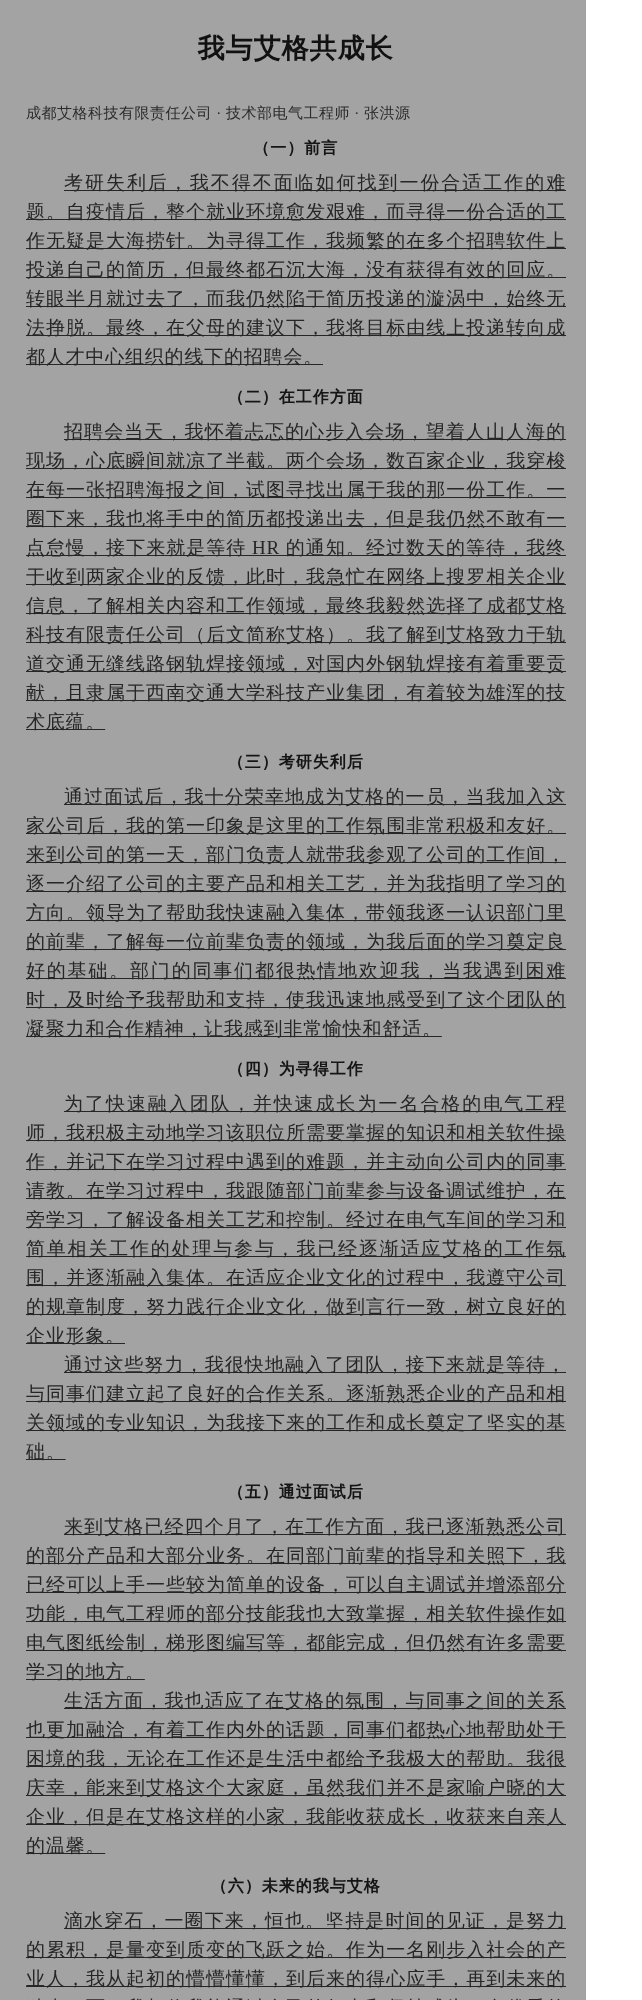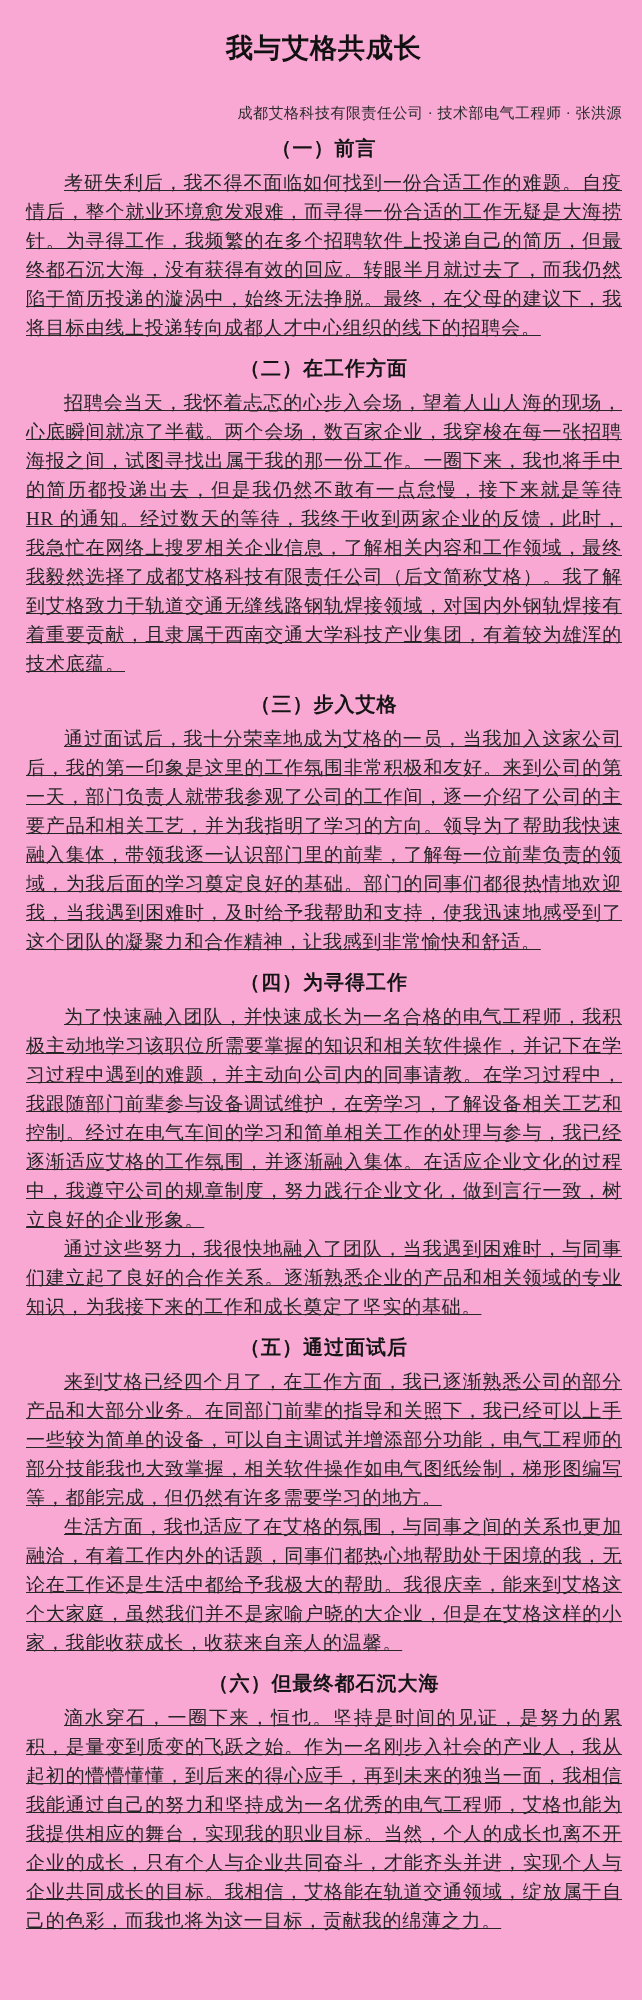--- a/index.html
+++ b/index.html
@@ -2,51 +2,51 @@
 <html><head>
 <meta charset="utf-8">
 <style>
   html, body {
     margin: 0;
     padding: 0;
     background: #ffffff;
   }
   .page {
     position: relative;
-    width: 642px;
+    width: 586px;
     height: 2000px;
     overflow: hidden;
-    background: #f9a8d4;
+    background: #a3a3a3;
     box-sizing: border-box;
     padding: 30px 20px 0 26px;
     color: #1f1f1f;
     font-family: "Liberation Serif", serif;
   }
   .doc-title {
     margin: 0;
     text-align: center;
     font-size: 27px;
     line-height: 36px;
     font-weight: bold;
     letter-spacing: 1px;
     color: #111111;
     font-family: "Liberation Serif", serif;
   }
   .byline {
     margin: 38px 0 0 0;
-    text-align: right;
+    text-align: left;
     font-size: 15px;
     line-height: 18px;
     letter-spacing: 0.5px;
     color: #2b2b2b;
   }
   .section-heading {
     margin: 12px 0 6px 0;
     text-align: center;
-    font-size: 20px;
+    font-size: 16px;
     line-height: 28px;
     font-weight: bold;
     letter-spacing: 1px;
     color: #151515;
     font-family: "Liberation Sans", sans-serif;
   }
   .para {
     margin: 0;
     font-size: 19px;
     line-height: 29px;
@@ -68,34 +68,34 @@
     <h2 class="section-heading">（一）前言</h2>
   <p class="para">考研失利后，我不得不面临如何找到一份合适工作的难题。自疫情后，整个就业环境愈发艰难，而寻得一份合适的工作无疑是大海捞针。为寻得工作，我频繁的在多个招聘软件上投递自己的简历，但最终都石沉大海，没有获得有效的回应。转眼半月就过去了，而我仍然陷于简历投递的漩涡中，始终无法挣脱。最终，在父母的建议下，我将目标由线上投递转向成都人才中心组织的线下的招聘会。</p>
       </section>
 
   <section>
     <h2 class="section-heading">（二）在工作方面</h2>
   <p class="para">招聘会当天，我怀着忐忑的心步入会场，望着人山人海的现场，心底瞬间就凉了半截。两个会场，数百家企业，我穿梭在每一张招聘海报之间，试图寻找出属于我的那一份工作。一圈下来，我也将手中的简历都投递出去，但是我仍然不敢有一点怠慢，接下来就是等待 HR 的通知。经过数天的等待，我终于收到两家企业的反馈，此时，我急忙在网络上搜罗相关企业信息，了解相关内容和工作领域，最终我毅然选择了成都艾格科技有限责任公司（后文简称艾格）。我了解到艾格致力于轨道交通无缝线路钢轨焊接领域，对国内外钢轨焊接有着重要贡献，且隶属于西南交通大学科技产业集团，有着较为雄浑的技术底蕴。</p>
       </section>
 
   <section>
-    <h2 class="section-heading">（三）步入艾格</h2>
+    <h2 class="section-heading">（三）考研失利后</h2>
   <p class="para">通过面试后，我十分荣幸地成为艾格的一员，当我加入这家公司后，我的第一印象是这里的工作氛围非常积极和友好。来到公司的第一天，部门负责人就带我参观了公司的工作间，逐一介绍了公司的主要产品和相关工艺，并为我指明了学习的方向。领导为了帮助我快速融入集体，带领我逐一认识部门里的前辈，了解每一位前辈负责的领域，为我后面的学习奠定良好的基础。部门的同事们都很热情地欢迎我，当我遇到困难时，及时给予我帮助和支持，使我迅速地感受到了这个团队的凝聚力和合作精神，让我感到非常愉快和舒适。</p>
       </section>
 
   <section>
     <h2 class="section-heading">（四）为寻得工作</h2>
   <p class="para">为了快速融入团队，并快速成长为一名合格的电气工程师，我积极主动地学习该职位所需要掌握的知识和相关软件操作，并记下在学习过程中遇到的难题，并主动向公司内的同事请教。在学习过程中，我跟随部门前辈参与设备调试维护，在旁学习，了解设备相关工艺和控制。经过在电气车间的学习和简单相关工作的处理与参与，我已经逐渐适应艾格的工作氛围，并逐渐融入集体。在适应企业文化的过程中，我遵守公司的规章制度，努力践行企业文化，做到言行一致，树立良好的企业形象。</p>
-        <p class="para">通过这些努力，我很快地融入了团队，当我遇到困难时，与同事们建立起了良好的合作关系。逐渐熟悉企业的产品和相关领域的专业知识，为我接下来的工作和成长奠定了坚实的基础。</p>
+        <p class="para">通过这些努力，我很快地融入了团队，接下来就是等待，与同事们建立起了良好的合作关系。逐渐熟悉企业的产品和相关领域的专业知识，为我接下来的工作和成长奠定了坚实的基础。</p>
       </section>
 
   <section>
     <h2 class="section-heading">（五）通过面试后</h2>
   <p class="para">来到艾格已经四个月了，在工作方面，我已逐渐熟悉公司的部分产品和大部分业务。在同部门前辈的指导和关照下，我已经可以上手一些较为简单的设备，可以自主调试并增添部分功能，电气工程师的部分技能我也大致掌握，相关软件操作如电气图纸绘制，梯形图编写等，都能完成，但仍然有许多需要学习的地方。</p>
         <p class="para">生活方面，我也适应了在艾格的氛围，与同事之间的关系也更加融洽，有着工作内外的话题，同事们都热心地帮助处于困境的我，无论在工作还是生活中都给予我极大的帮助。我很庆幸，能来到艾格这个大家庭，虽然我们并不是家喻户晓的大企业，但是在艾格这样的小家，我能收获成长，收获来自亲人的温馨。</p>
       </section>
 
   <section>
-    <h2 class="section-heading">（六）但最终都石沉大海</h2>
+    <h2 class="section-heading">（六）未来的我与艾格</h2>
   <p class="para">滴水穿石，一圈下来，恒也。坚持是时间的见证，是努力的累积，是量变到质变的飞跃之始。作为一名刚步入社会的产业人，我从起初的懵懵懂懂，到后来的得心应手，再到未来的独当一面，我相信我能通过自己的努力和坚持成为一名优秀的电气工程师，艾格也能为我提供相应的舞台，实现我的职业目标。当然，个人的成长也离不开企业的成长，只有个人与企业共同奋斗，才能齐头并进，实现个人与企业共同成长的目标。我相信，艾格能在轨道交通领域，绽放属于自己的色彩，而我也将为这一目标，贡献我的绵薄之力。</p>
       </section>
 </main>
 </div>
 
 </body></html>

